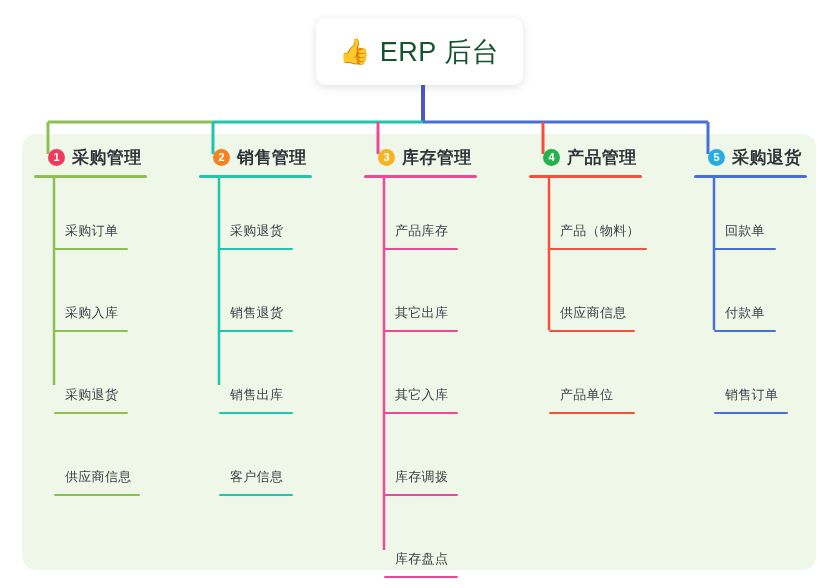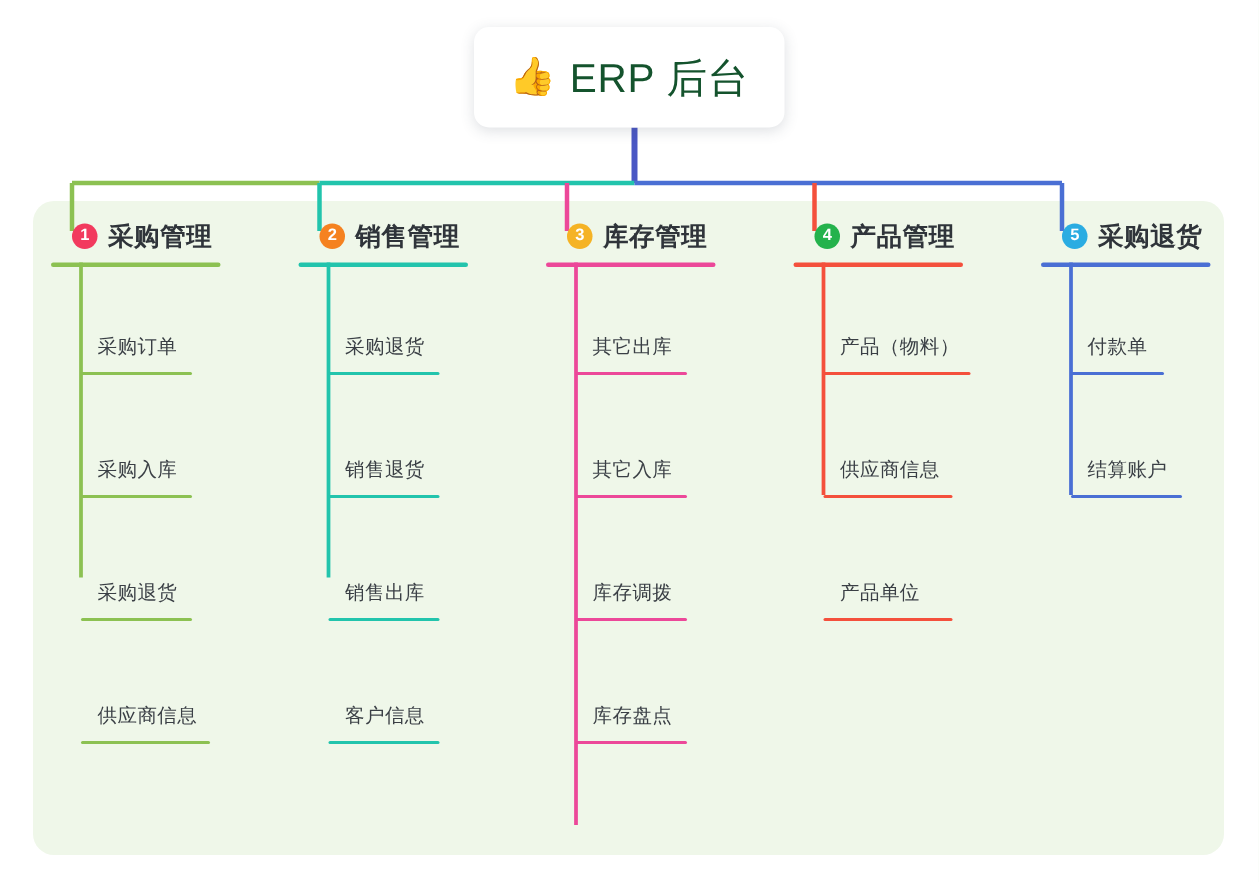--- a/index.html
+++ b/index.html
@@ -198,20 +198,24 @@
           <div class="leaf-rule" style="background: rgb(34, 196, 172); width: 74px;"></div>
         </div>
       </div>
       <div class="branch" style="left: 364px;">
         <div class="branch-head">
           <span class="badge" style="background: rgb(245, 179, 37);">3</span>
           <span class="branch-title">库存管理</span>
         </div>
         <div class="branch-rule" style="background: rgb(236, 72, 153); width: 113px;"></div>
         <div class="leaf">
+          <span class="leaf-label">产品库存</span>
+          <div class="leaf-rule" style="background: rgb(236, 72, 153); width: 74px;"></div>
+        </div>
+        <div class="leaf">
           <span class="leaf-label">其它出库</span>
           <div class="leaf-rule" style="background: rgb(236, 72, 153); width: 74px;"></div>
         </div>
         <div class="leaf">
           <span class="leaf-label">其它入库</span>
           <div class="leaf-rule" style="background: rgb(236, 72, 153); width: 74px;"></div>
         </div>
         <div class="leaf">
           <span class="leaf-label">库存调拨</span>
           <div class="leaf-rule" style="background: rgb(236, 72, 153); width: 74px;"></div>
@@ -240,23 +244,27 @@
           <div class="leaf-rule" style="background: rgb(244, 80, 60); width: 86px;"></div>
         </div>
       </div>
       <div class="branch" style="left: 694px;">
         <div class="branch-head">
           <span class="badge" style="background: rgb(42, 172, 226);">5</span>
           <span class="branch-title">采购退货</span>
         </div>
         <div class="branch-rule" style="background: rgb(74, 111, 212); width: 113px;"></div>
         <div class="leaf">
+          <span class="leaf-label">回款单</span>
+          <div class="leaf-rule" style="background: rgb(74, 111, 212); width: 62px;"></div>
+        </div>
+        <div class="leaf">
           <span class="leaf-label">付款单</span>
           <div class="leaf-rule" style="background: rgb(74, 111, 212); width: 62px;"></div>
         </div>
         <div class="leaf">
-          <span class="leaf-label">结算账户</span>
+          <span class="leaf-label">销售订单</span>
           <div class="leaf-rule" style="background: rgb(74, 111, 212); width: 74px;"></div>
         </div>
       </div>
     </div>
 
 </div>
 
 </body></html>

